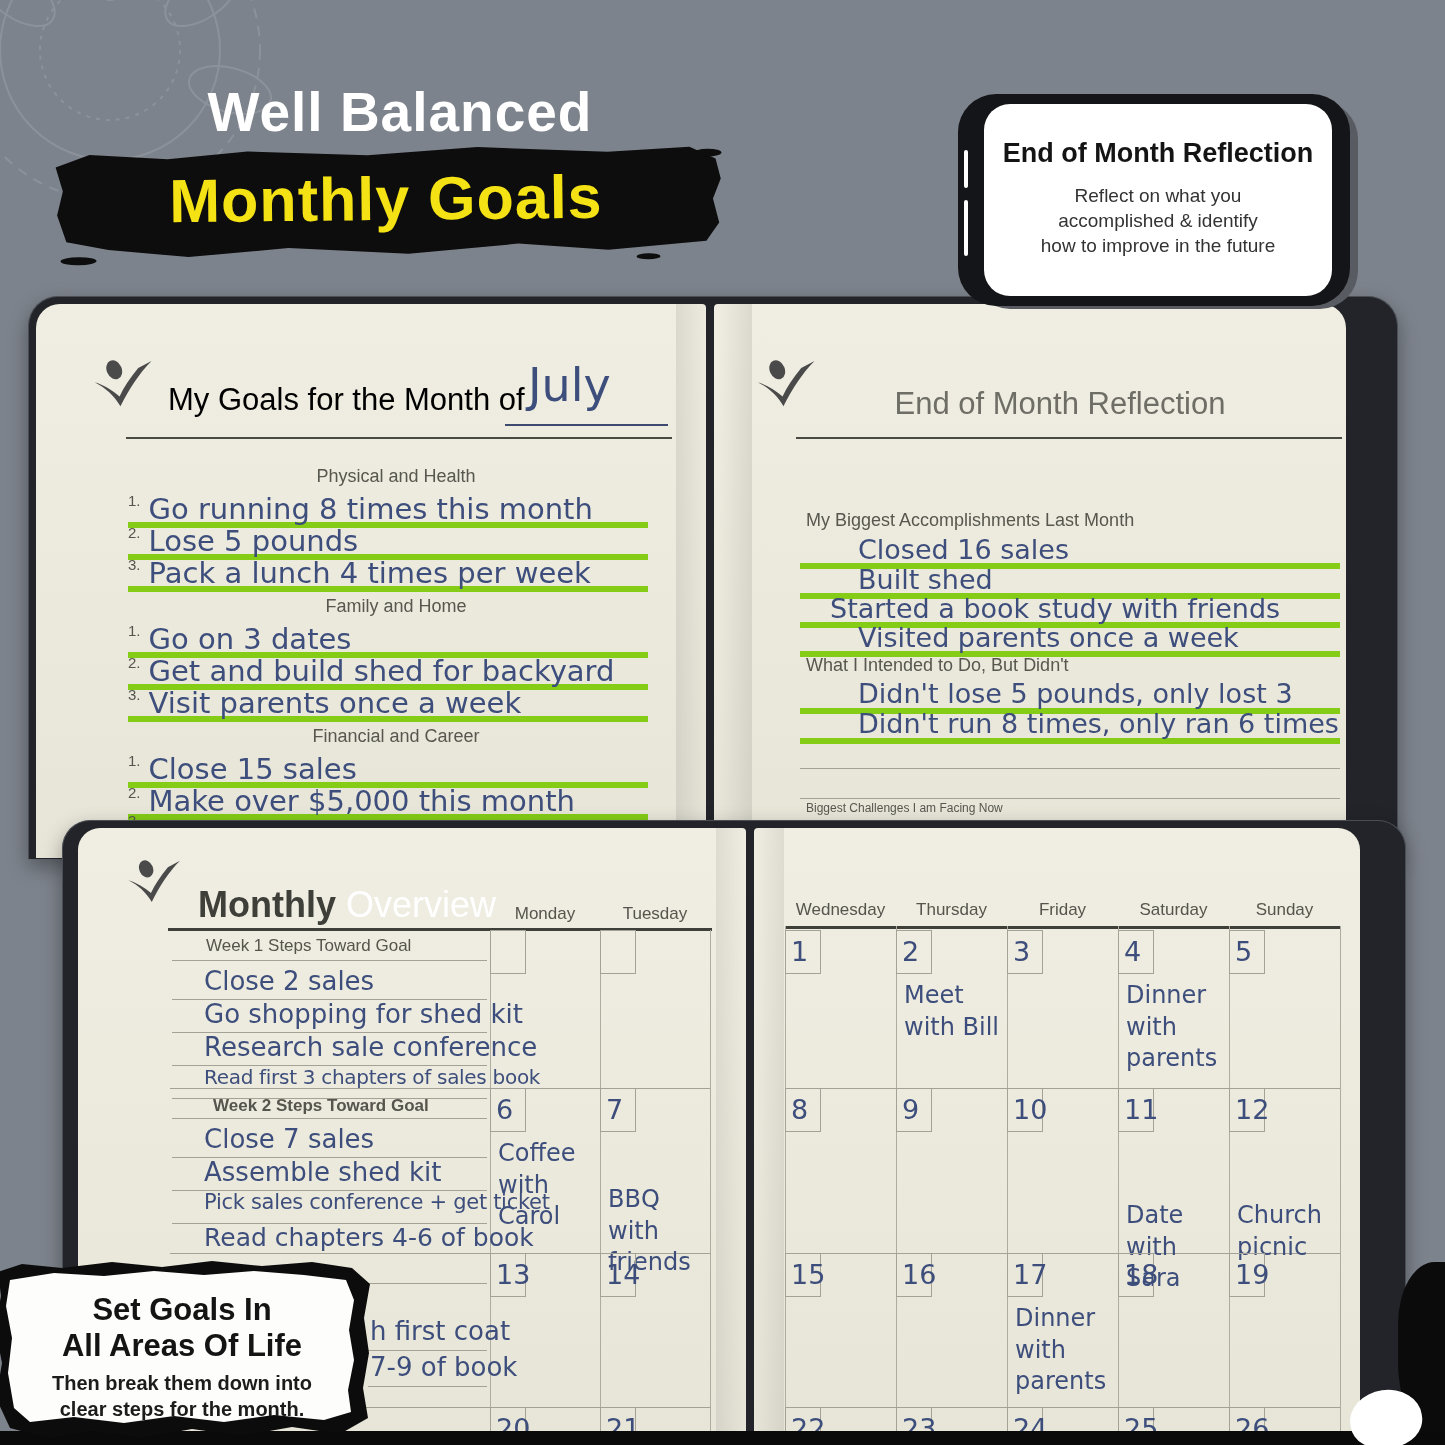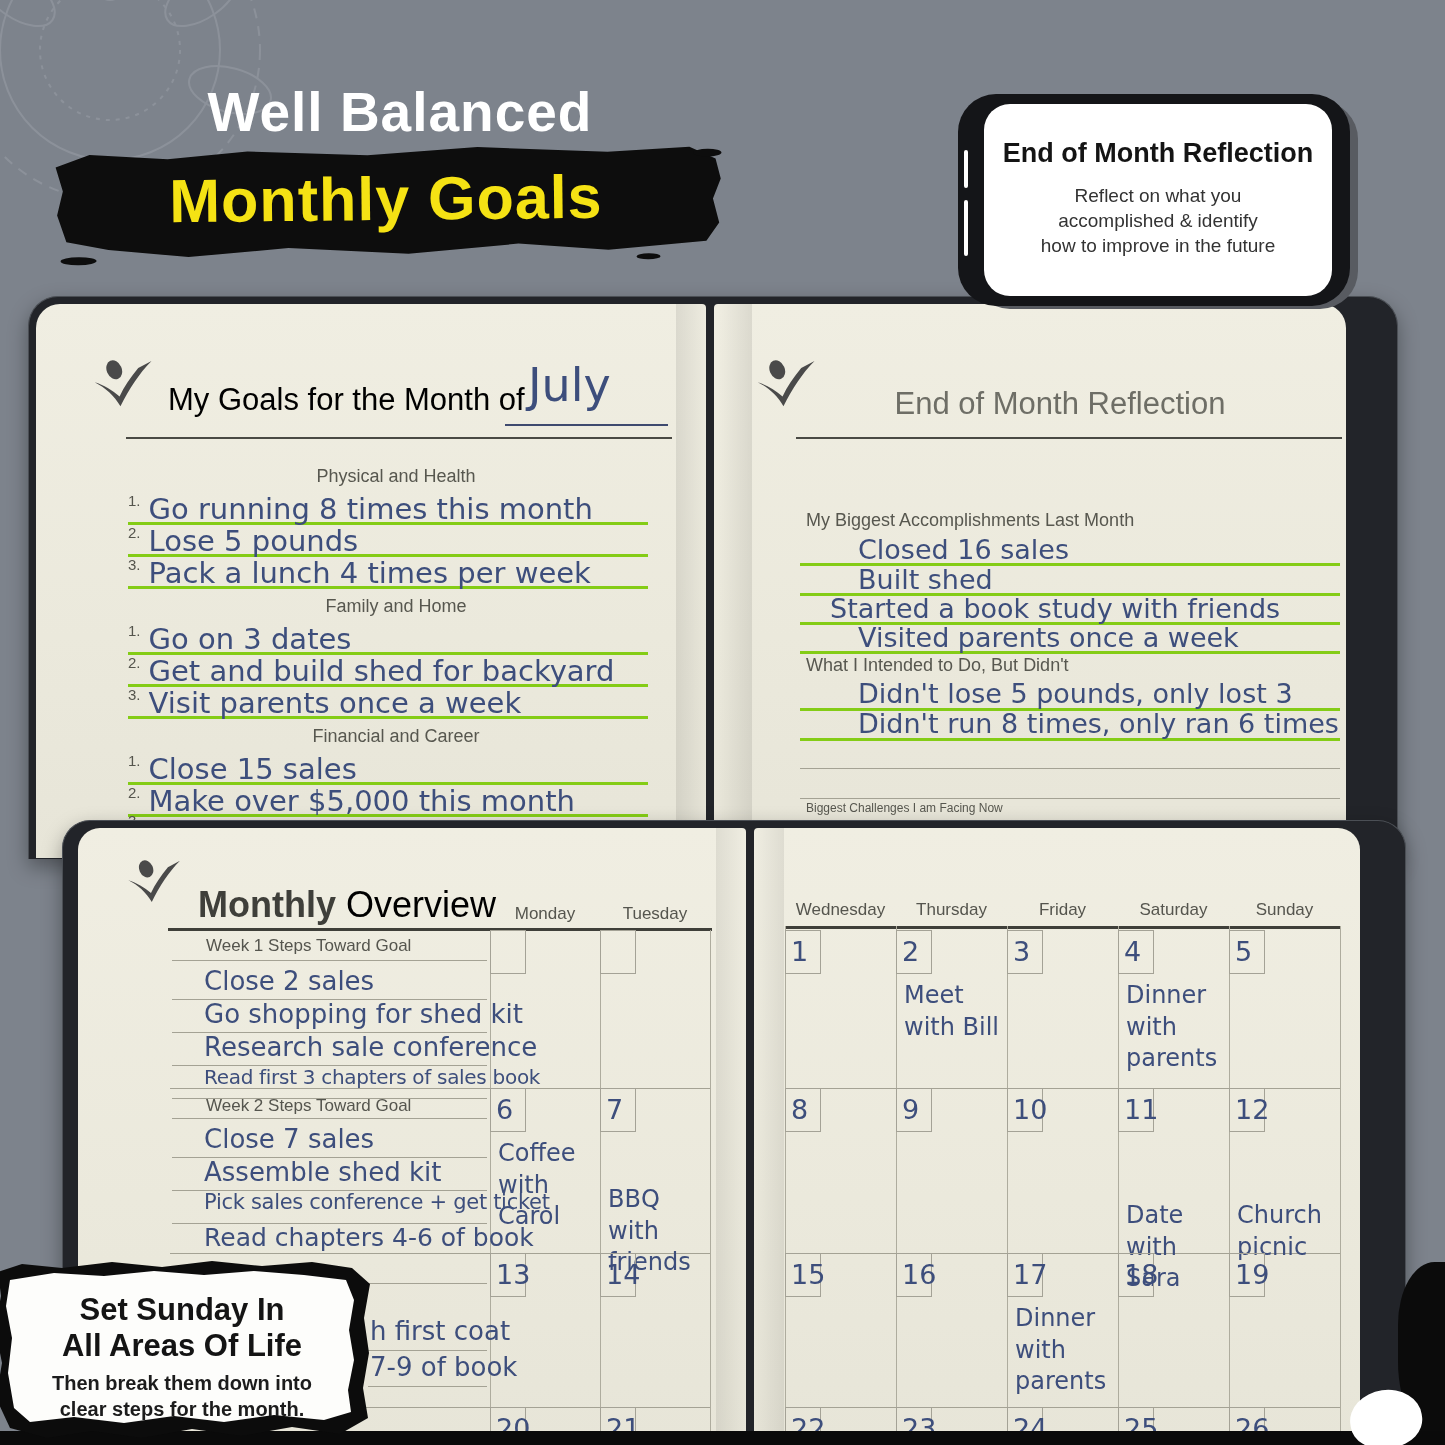--- a/index.html
+++ b/index.html
@@ -11,21 +11,21 @@
   .hand{font-family:"DejaVu Sans",sans-serif;color:#3d4e7c;}
   .uline{position:absolute;height:1px;background:#a4a294;}
   .thick{position:absolute;height:3px;background:#3f3f39;}
   .vline{position:absolute;width:1px;background:#aeac9e;}
   
   .cover{position:absolute;background:#222429;border:1px solid #4b4f55;border-bottom:none;
          box-shadow:0 8px 20px rgba(0,0,0,.35);}
   .page{position:absolute;background:linear-gradient(180deg,#f0eee2 0%,#ebe9dc 60%,#e7e5d8 100%);}
   .spine-shadow{position:absolute;background:linear-gradient(90deg,rgba(0,0,0,.25),rgba(0,0,0,0) 45%,rgba(0,0,0,0) 55%,rgba(0,0,0,.25));}
   
-  .grow{position:absolute;border-bottom:3px solid #84cc16;white-space:nowrap;}
+  .grow{position:absolute;border-bottom:6px solid #84cc16;white-space:nowrap;}
   .gnum{font-size:15px;color:#55554d;vertical-align:top;margin-right:8px;font-family:"Liberation Sans",sans-serif;}
   
   .cal-cell{position:absolute;}
   .day-box{position:absolute;left:0;top:0;width:36px;height:44px;border:1px solid #a4a296;
            font-size:27px;line-height:42px;padding-left:5px;box-sizing:border-box;}
   .cal-note{position:absolute;left:8px;font-size:24px;line-height:1.32;width:102px;}
   .dayhdr{position:absolute;font-size:17px;color:#55554e;text-align:center;}
   .steprow{position:absolute;left:172px;width:315px;border-bottom:1px solid #a4a294;white-space:nowrap;overflow:visible;}
   .weeklabel{position:absolute;font-size:17px;color:#55554e;}
   
@@ -133,21 +133,21 @@
   <div class="cover" style="left:62px;top:820px;width:1342px;height:625px;border-radius:28px 28px 0 0;"></div>
   <div class="page" style="left:78px;top:828px;width:668px;height:617px;border-radius:22px 4px 0 0;"></div>
   <div class="page" style="left:754px;top:828px;width:606px;height:617px;border-radius:4px 22px 0 0;"></div>
   <div class="spine-shadow" style="left:716px;top:828px;width:68px;height:617px;opacity:.3;"></div>
 
   <svg class="abs" style="left:126px;top:860px;" width="58" height="58" viewBox="0 0 72 72">
     <ellipse cx="25" cy="11" rx="8.5" ry="11" transform="rotate(-24 25 11)" fill="#4a4a4a"></ellipse>
     <path d="M3 25 C 15 31 25 40 32 52 C 42 32 53 15 67 1 L 52 9 C 43 20 36 30 31 41 C 23 34 13 28 3 25 Z" fill="#4a4a4a"></path>
   </svg>
   <div class="abs" style="left:198px;top:884px;font-size:36px;">
-    <span style="font-weight:bold;color:#3f3f3a;">Monthly</span><span style="font-weight:300;color:#000000;"> Overview</span>
+    <span style="font-weight:bold;color:#3f3f3a;">Monthly</span><span style="font-weight:300;color:#ffffff;"> Overview</span>
   </div>
 
   <div class="dayhdr" style="left:490px;top:904px;width:110px;">Monday</div>
   <div class="dayhdr" style="left:600px;top:904px;width:110px;">Tuesday</div>
   <div class="dayhdr" style="left:785px;top:900px;width:111px;">Wednesday</div>
   <div class="dayhdr" style="left:896px;top:900px;width:111px;">Thursday</div>
   <div class="dayhdr" style="left:1007px;top:900px;width:111px;">Friday</div>
   <div class="dayhdr" style="left:1118px;top:900px;width:111px;">Saturday</div>
   <div class="dayhdr" style="left:1229px;top:900px;width:111px;">Sunday</div>
 
@@ -175,21 +175,21 @@
   <div class="uline" style="left:172px;top:960px;width:315px;"></div>
   <div class="steprow" style="top:966px;height:33px;">
     <span class="hand" style="font-size:26px;margin-left:32px;">Close 2 sales</span></div>
   <div class="steprow" style="top:999px;height:33px;">
     <span class="hand" style="font-size:26px;margin-left:32px;">Go shopping for shed kit</span></div>
   <div class="steprow" style="top:1032px;height:33px;">
     <span class="hand" style="font-size:26px;margin-left:32px;">Research sale conference</span></div>
   <div class="steprow" style="top:1065px;height:33px;">
     <span class="hand" style="font-size:20px;margin-left:32px;letter-spacing:-.3px;">Read first 3 chapters of sales book</span></div>
 
-  <div class="weeklabel" style="left:206px;top:1096px;">Week 2 Steps Toward Goal</div>
+  <div class="weeklabel" style="left:213px;top:1096px;font-weight:bold;">Week 2 Steps Toward Goal</div>
   <div class="uline" style="left:172px;top:1118px;width:315px;"></div>
   <div class="steprow" style="top:1124px;height:33px;">
     <span class="hand" style="font-size:26px;margin-left:32px;">Close 7 sales</span></div>
   <div class="steprow" style="top:1157px;height:33px;">
     <span class="hand" style="font-size:26px;margin-left:32px;">Assemble shed kit</span></div>
   <div class="steprow" style="top:1190px;height:33px;">
     <span class="hand" style="font-size:21px;margin-left:32px;letter-spacing:-.3px;">Pick sales conference + get ticket</span></div>
   <div class="steprow" style="top:1223px;height:33px;border-bottom:none;">
     <span class="hand" style="font-size:25px;margin-left:32px;">Read chapters 4-6 of book</span></div>
 
@@ -303,21 +303,21 @@
   <div class="abs" style="left:0;top:1431px;width:1445px;height:14px;background:#0a0a0a;"></div>
   <div class="abs" style="left:1350px;top:1390px;width:72px;height:58px;background:#ffffff;
        border-radius:50% 50% 45% 45%;transform:rotate(-8deg);"></div>
 
   <div class="abs" style="left:-8px;top:1258px;width:384px;height:186px;">
     <svg width="384" height="186" viewBox="0 0 384 186">
       <polygon fill="#0c0c0c" points="6,14 30,6 70,10 120,4 170,9 220,3 270,8 320,4 360,10 378,26 372,60 377,95 371,130 376,160 348,176 300,169 250,178 200,171 150,180 100,173 55,180 18,170 4,140 10,105 3,70 9,38"></polygon>
       <polygon fill="#fdfdfb" points="18,22 62,15 112,18 162,13 212,17 262,13 312,17 354,22 362,42 357,72 362,102 356,132 359,154 332,162 282,157 232,164 182,158 132,165 82,159 38,164 22,150 16,115 20,80 14,48"></polygon>
     </svg>
     <div class="abs" style="left:30px;top:34px;width:320px;text-align:center;color:#141414;font-size:31px;font-weight:bold;line-height:1.15;">
-      <div>Set Sunday In</div>
+      <div>Set Goals In</div>
       <div>All Areas Of Life</div>
     </div>
     <div class="abs" style="left:30px;top:112px;width:320px;text-align:center;color:#1c1c1c;font-size:20px;font-weight:600;line-height:1.3;">
       <div>Then break them down into</div>
       <div>clear steps for the month.</div>
     </div>
   </div>
 
   <div class="phone-echo" style="left:972px;top:101px;width:386px;height:208px;"></div>
   <div class="phone" style="left:958px;top:94px;width:392px;height:212px;">

